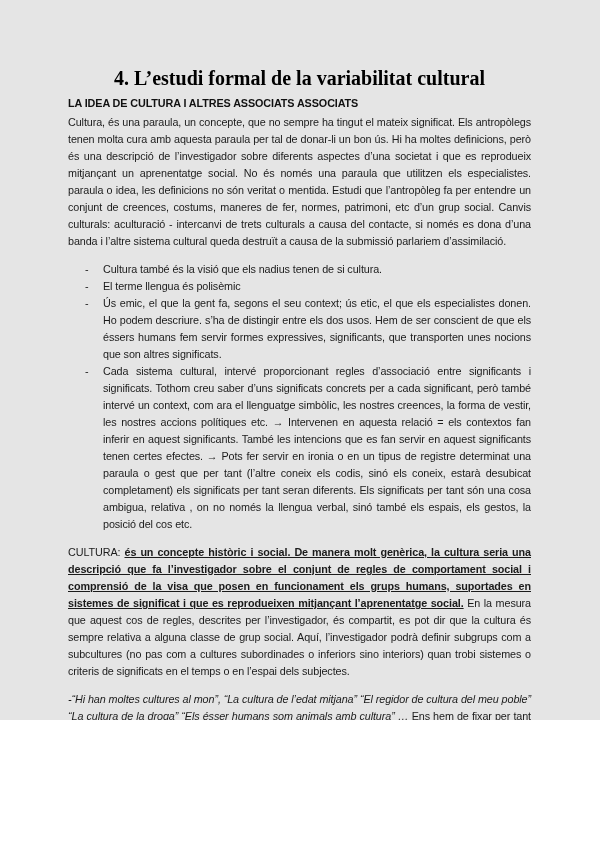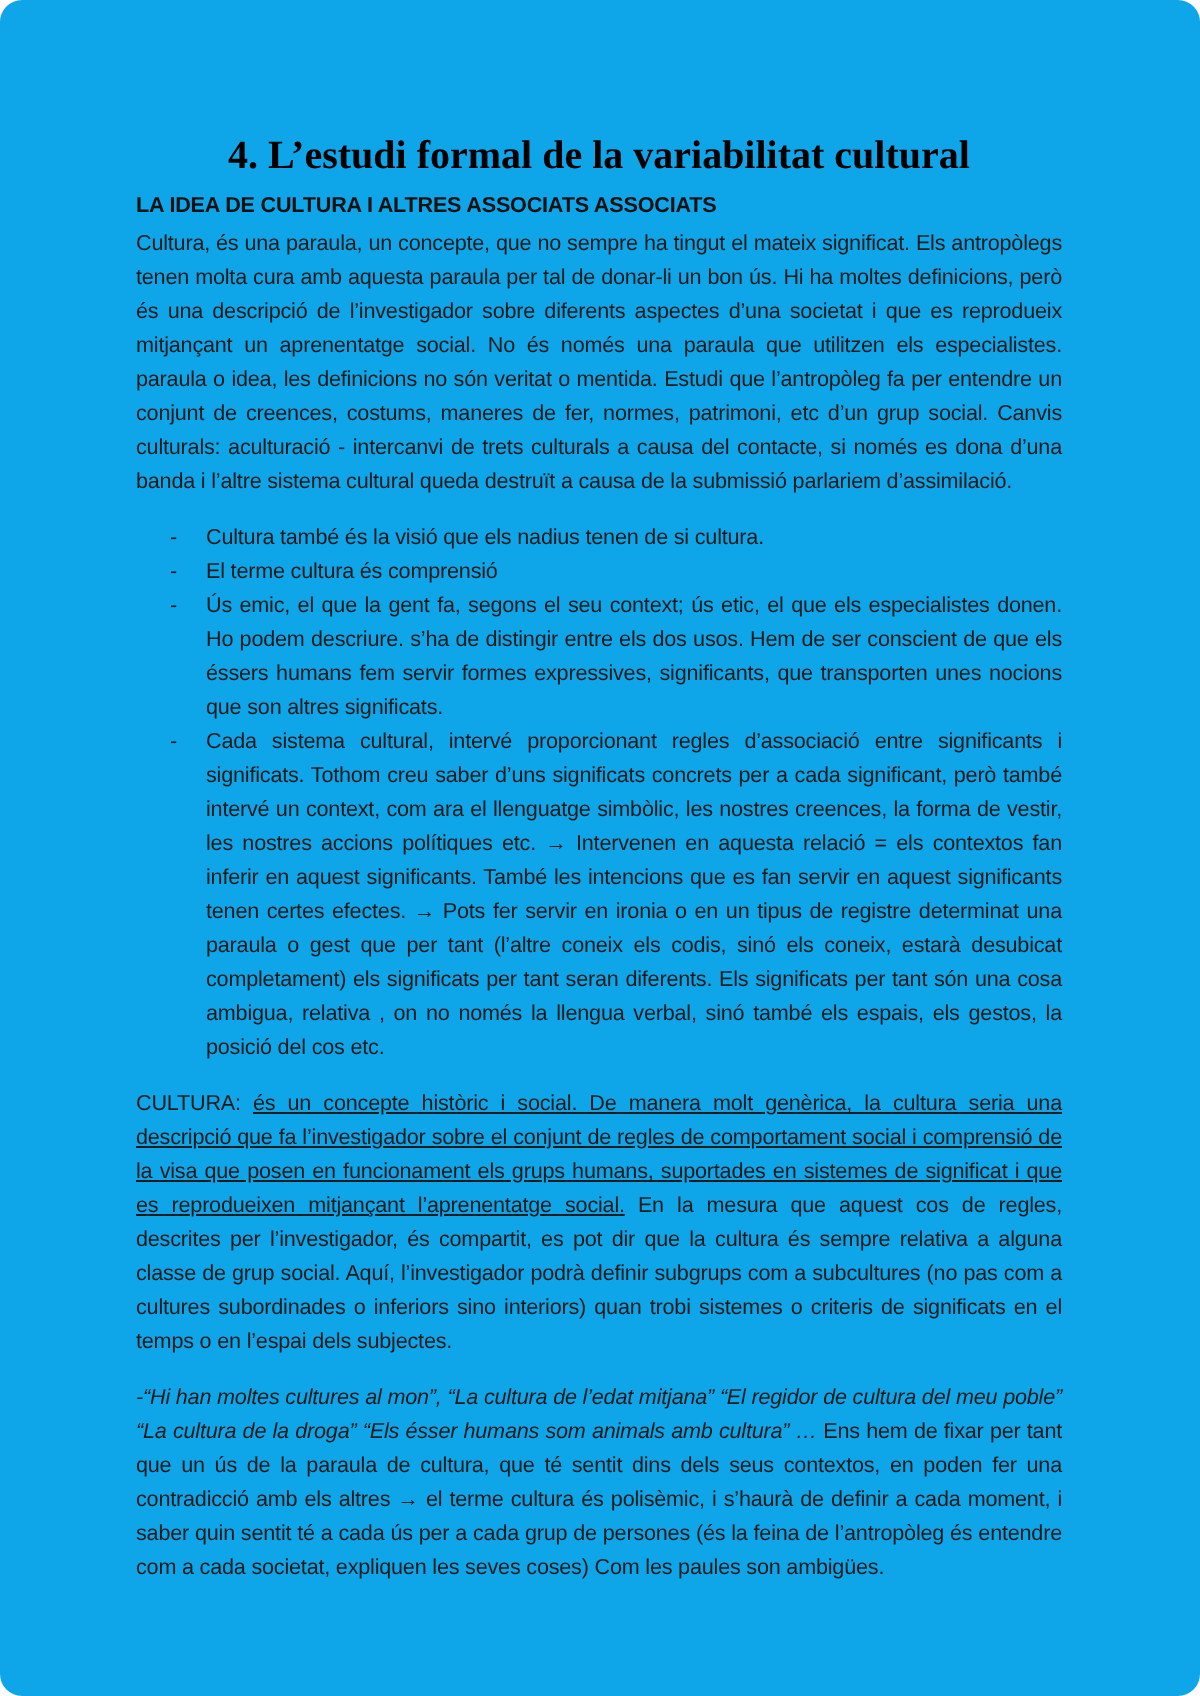--- a/index.html
+++ b/index.html
@@ -3,31 +3,30 @@
 <meta charset="utf-8">
 <style>
   html, body {
     margin: 0;
     padding: 0;
     background: #ffffff;
   }
   .page {
     position: relative;
     width: 600px;
-    height: 848px;
-    background: #0ea5e9;
+    height: 720px;
+    background: #e5e5e5;
     box-sizing: border-box;
     padding: 66px 69px 0 68px;
     font-family: "Liberation Sans", "DejaVu Sans", sans-serif;
     font-size: 10.8px;
     line-height: 17px;
     color: #1b1b1b;
     letter-spacing: -0.1px;
     overflow: hidden;
-    border-radius: 11px;
   }
   .title {
     font-family: "Liberation Serif", "DejaVu Serif", serif;
     font-size: 20px;
     font-weight: 700;
     color: #000000;
     text-align: center;
     margin: 0 0 5px 0;
     line-height: 24px;
     letter-spacing: 0;
@@ -58,20 +57,21 @@
     width: 35px;
     padding-left: 17px;
     flex-shrink: 0;
   }
   .btext {
     flex: 1;
     text-align: justify;
   }
   .underline {
     text-decoration: underline;
+    font-weight: bold;
   }
   .italic {
     font-style: italic;
   }
 </style>
 </head>
 <body>
 
 <div class="page">
 
@@ -82,21 +82,21 @@
 
   <p class="para">Cultura, és una paraula, un concepte, que no sempre ha tingut el mateix significat. Els antropòlegs tenen molta cura amb aquesta paraula per tal de donar-li un bon ús. Hi ha moltes definicions, però és una descripció de l’investigador sobre diferents aspectes d’una societat i que es reprodueix mitjançant un aprenentatge social. No és només una paraula que utilitzen els especialistes. paraula o idea, les definicions no són veritat o mentida. Estudi que l’antropòleg fa per entendre un conjunt de creences, costums, maneres de fer, normes, patrimoni, etc d’un grup social. Canvis culturals: aculturació - intercanvi de trets culturals a causa del contacte, si només es dona d’una banda i l’altre sistema cultural queda destruït a causa de la submissió parlariem d’assimilació.</p>
 
   <div class="bullets">
     <div class="bullet">
       <span class="marker">-</span>
       <span class="btext">Cultura també és la visió que els nadius tenen de si cultura.</span>
     </div>
     <div class="bullet">
       <span class="marker">-</span>
-      <span class="btext">El terme cultura és comprensió</span>
+      <span class="btext">El terme llengua és polisèmic</span>
     </div>
     <div class="bullet">
       <span class="marker">-</span>
       <span class="btext">Ús emic, el que la gent fa, segons el seu context; ús etic, el que els especialistes donen. Ho podem descriure. s’ha de distingir entre els dos usos. Hem de ser conscient de que els éssers humans fem servir formes expressives, significants, que transporten unes nocions que son altres significats.</span>
     </div>
     <div class="bullet">
       <span class="marker">-</span>
       <span class="btext">Cada sistema cultural, intervé proporcionant regles d’associació entre significants i significats. Tothom creu saber d’uns significats concrets per a cada significant, però també intervé un context, com ara el llenguatge simbòlic, les nostres creences, la forma de vestir, les nostres accions polítiques etc. → Intervenen en aquesta relació = els contextos fan inferir en aquest significants. També les intencions que es fan servir en aquest significants tenen certes efectes. → Pots fer servir en ironia o en un tipus de registre determinat una paraula o gest que per tant (l’altre coneix els codis, sinó els coneix, estarà desubicat completament) els significats per tant seran diferents. Els significats per tant són una cosa ambigua, relativa , on no només la llengua verbal, sinó també els espais, els gestos, la posició del cos etc.</span>
     </div>
   </div>

